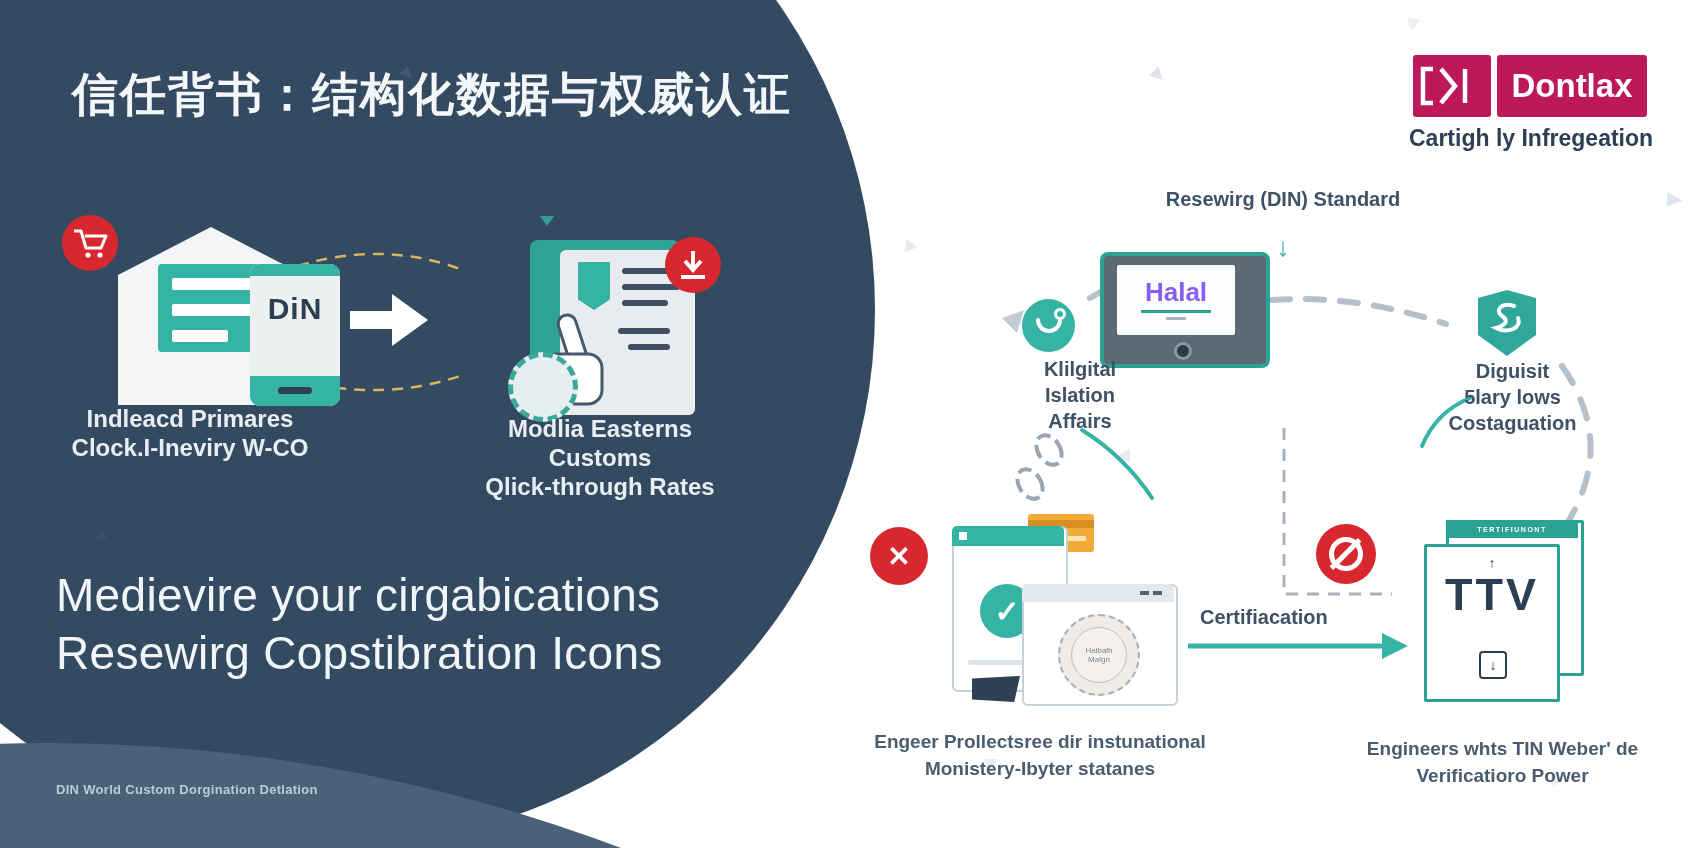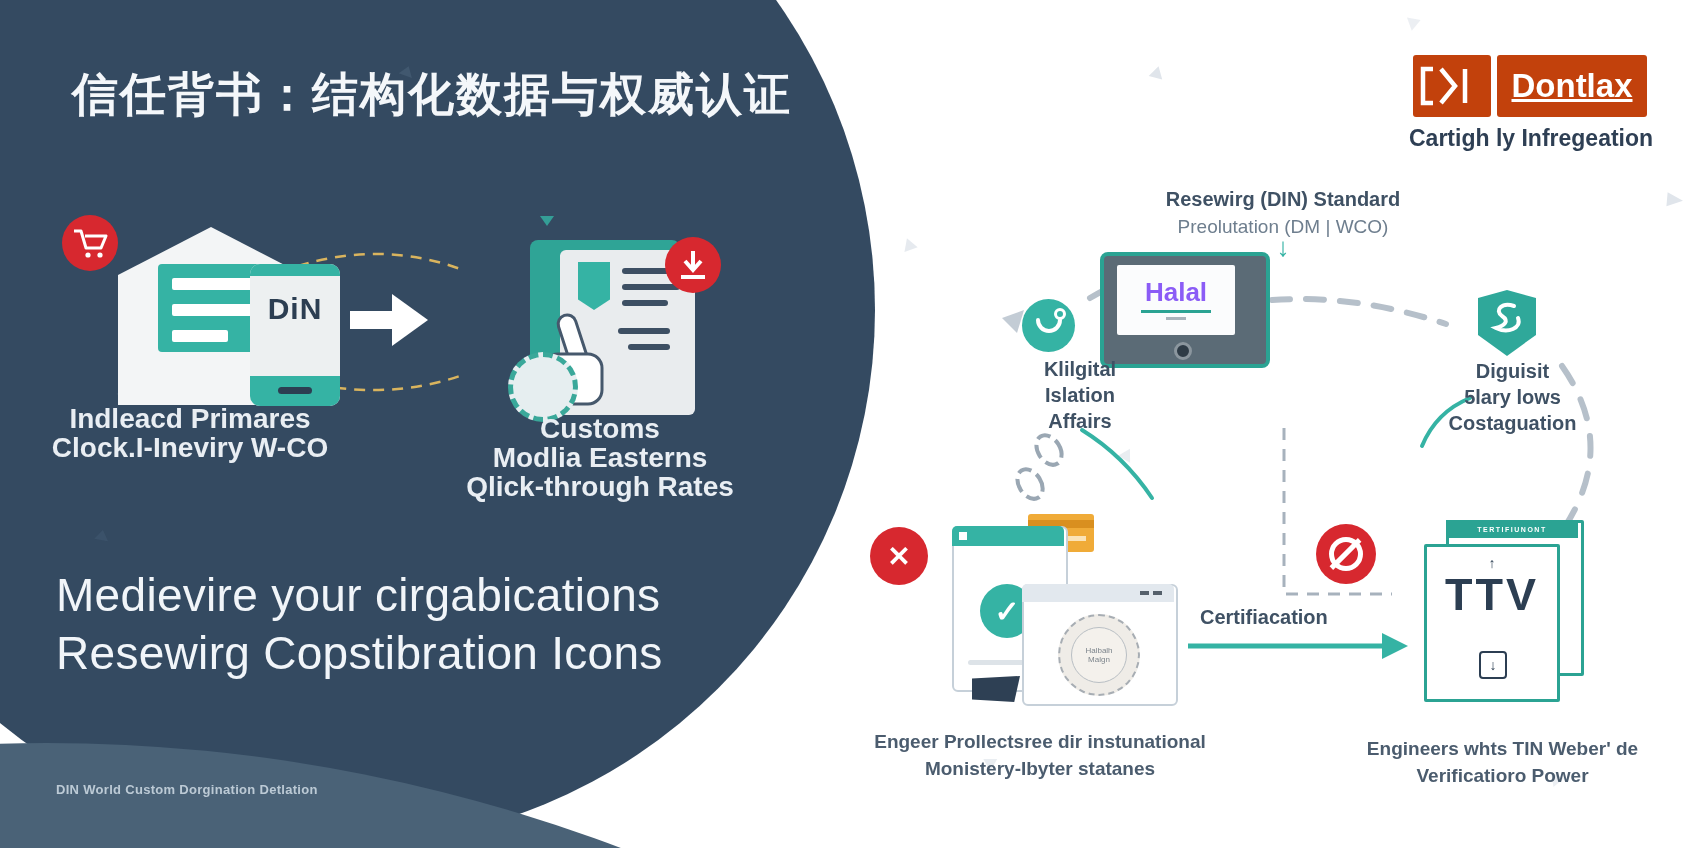--- a/index.html
+++ b/index.html
@@ -4,28 +4,28 @@
 <style>
   html,body{margin:0;padding:0;background:#fff;}
   #stage{position:relative;width:1696px;height:848px;overflow:hidden;background:#ffffff;
          font-family:"Liberation Sans",sans-serif;}
   .abs{position:absolute;}
   
   #circleA{left:-195px;top:-225px;width:1070px;height:1070px;border-radius:50%;background:#344a61;}
   #circleC{left:-1580px;top:743px;width:3252px;height:3252px;border-radius:50%;background:#4a6277;}
   
   #cn-title{left:72px;top:64px;width:780px;color:#f4f7fa;font-size:46px;font-weight:700;letter-spacing:2px;}
-  .navy-caption{color:#e9eef3;font-size:28px;font-weight:600;text-align:center;line-height:29px;}
+  .navy-caption{color:#e9eef3;font-size:24px;font-weight:600;text-align:center;line-height:29px;}
   #big-heading{left:56px;top:566px;width:660px;color:#f1f5f9;font-size:46px;font-weight:400;line-height:58px;letter-spacing:.3px;}
   #left-footer{left:56px;top:782px;font-size:13px;font-weight:700;color:#c9d6e0;letter-spacing:.3px;opacity:.9;}
   .ink-bold{color:#3f5164;font-weight:700;}
   .gray-line{color:#6e7e8e;font-weight:400;}
   .r-caption{color:#4b5c6e;font-size:19px;font-weight:700;text-align:center;line-height:27px;}
   
-  .logo-box{background:#c2410c;border-radius:3px;text-decoration:underline;}
+  .logo-box{background:#be185d;border-radius:3px;}
   #logo-text{left:84px;top:0;width:150px;height:62px;color:#fff;font-size:33px;font-weight:700;
              display:flex;align-items:center;justify-content:center;}
   #logo-tagline{left:-4px;top:70px;width:248px;text-align:left;color:#2e3f54;font-size:23px;font-weight:700;}
   
   #monitor{left:1100px;top:252px;width:162px;height:108px;border:4px solid #2ba393;border-radius:8px;background:#5b6b76;}
   #monitor-card{left:13px;top:9px;width:118px;height:70px;background:#fbfcfd;border-radius:2px;text-align:center;}
   #halal{display:inline-block;margin-top:12px;color:#8b5cf6;font-size:26px;font-weight:700;
          border-bottom:3px solid #2ba393;padding:0 4px 2px;}
   #halal-dash{left:49px;top:52px;width:20px;height:3px;background:#aab4bc;}
   #monitor-cam{left:70px;top:86px;width:12px;height:12px;border-radius:50%;background:#2e3b46;border:3px solid #8b969e;}
@@ -163,22 +163,22 @@
   </svg>
   <div class="abs" id="gear"></div>
   <div class="abs badge" style="left:665px;top:237px;width:56px;height:56px">
     <svg width="56" height="56" viewBox="0 0 56 56">
       <line x1="28" y1="14" x2="28" y2="30" stroke="#fff" stroke-width="4"></line>
       <path d="M20 24 L28 33 L36 24" stroke="#fff" stroke-width="4" fill="none"></path>
       <line x1="16" y1="40" x2="40" y2="40" stroke="#fff" stroke-width="4"></line>
     </svg>
   </div>
   <div class="abs navy-caption" style="left:450px;top:414px;width:300px">
+    <div>Modlia Easterns</div>
     <div>Customs</div>
-    <div>Modlia Easterns</div>
     <div>Qlick-through Rates</div>
   </div>
 
   <div class="abs" id="big-heading">
     <div>Medievire your cirgabications</div>
     <div>Resewirg Copstibration Icons</div>
   </div>
   <div class="abs" id="left-footer">DIN World Custom Dorgination Detlation</div>
 
   <div class="abs" style="left:1413px;top:55px;width:250px;height:110px">
@@ -188,21 +188,20 @@
         <path d="M28 14 L42 31 L28 48" stroke="#fff" stroke-width="4.5" fill="none"></path>
         <line x1="52" y1="14" x2="52" y2="48" stroke="#fff" stroke-width="4.5"></line>
       </svg>
     </div>
     <div class="abs logo-box" id="logo-text">Dontlax</div>
     <div class="abs" id="logo-tagline">Cartigh ly Infregeation</div>
   </div>
 
   <div class="abs" style="left:1118px;top:186px;width:330px;text-align:center;line-height:27px">
     <div class="ink-bold" style="font-size:20px">Resewirg (DIN) Standard</div>
-    <div class="gray-line" style="font-size:19px">Preolutation (DM | WCO)</div>
   </div>
   <div class="abs" style="left:1272px;top:232px;width:22px;text-align:center;color:#35b3a4;font-size:26px;font-weight:700">↓</div>
 
   <div class="abs" id="monitor">
     <div class="abs" id="monitor-card">
       <span id="halal">Halal</span>
       <div class="abs" id="halal-dash"></div>
     </div>
     <div class="abs" id="monitor-cam"></div>
   </div>

